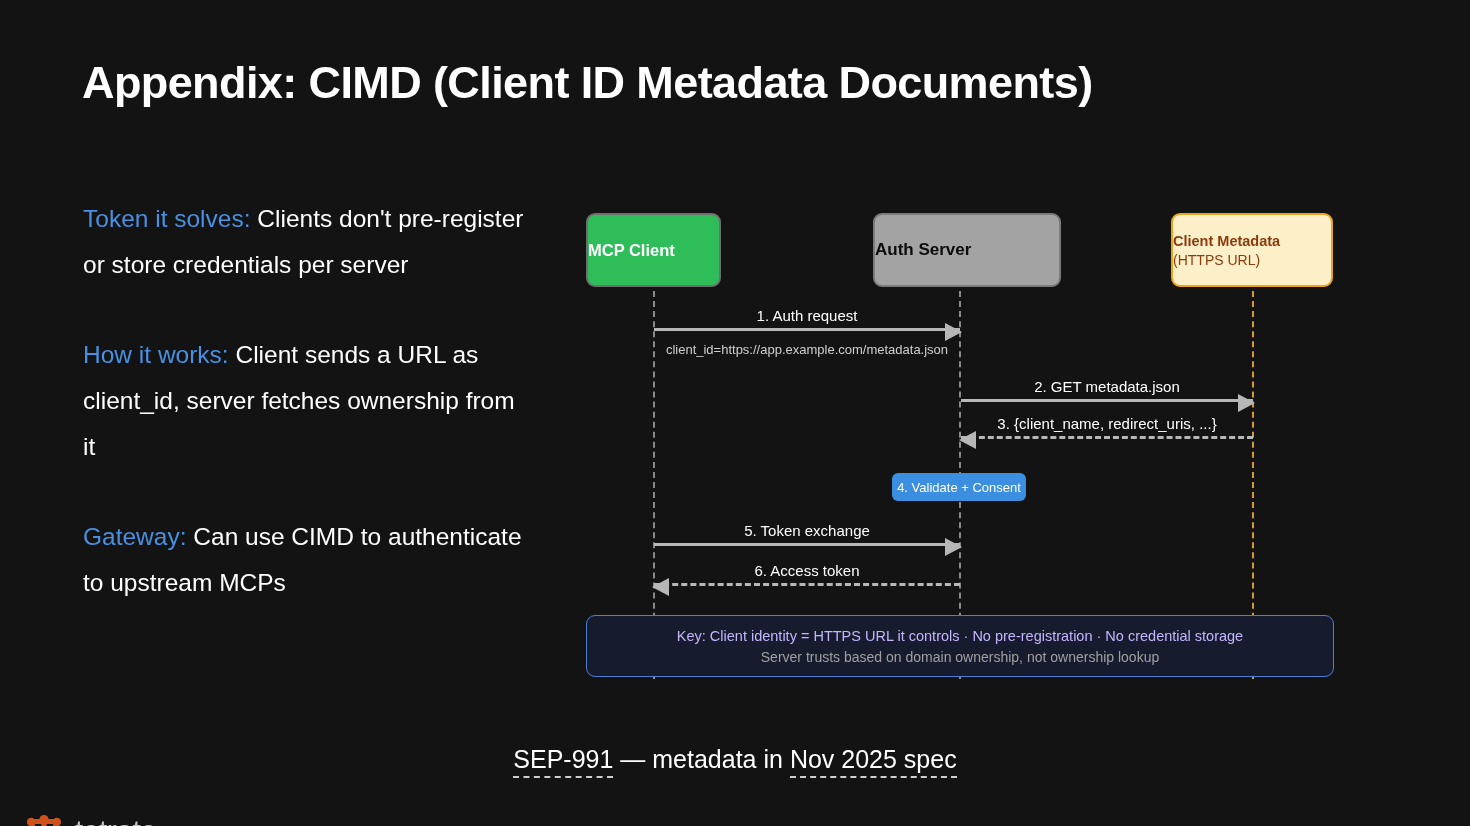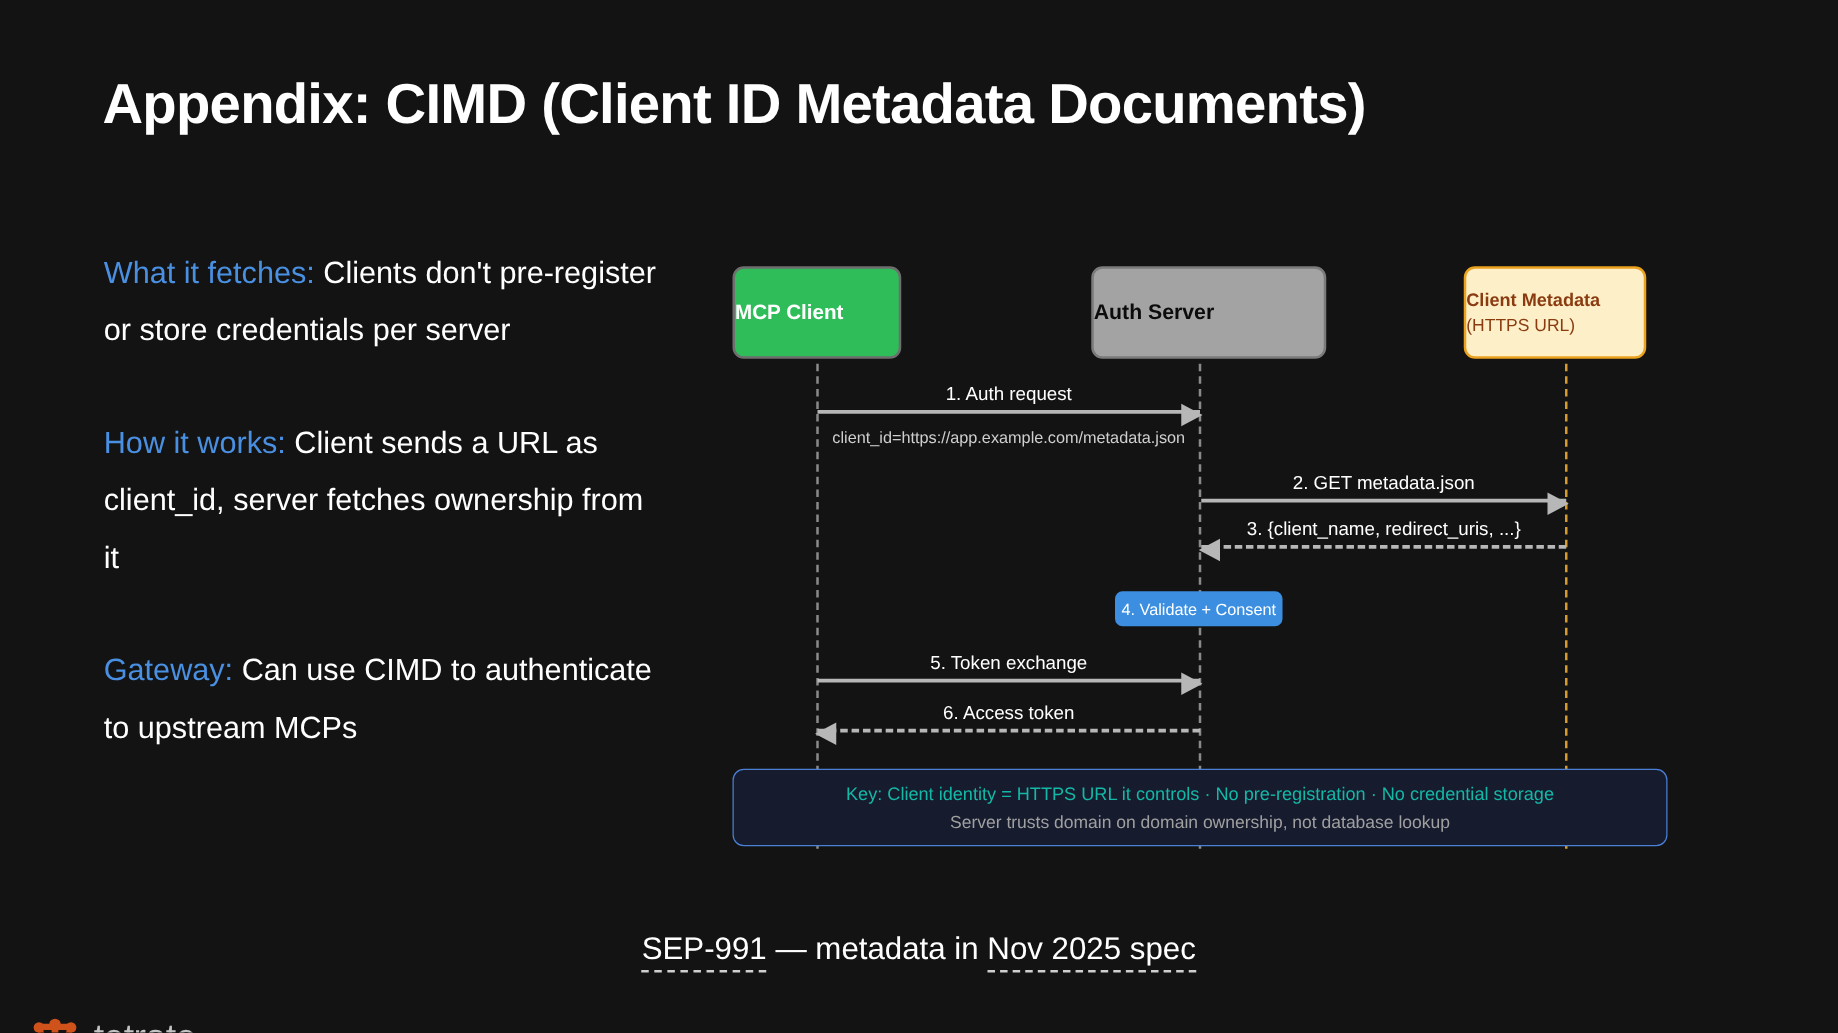--- a/index.html
+++ b/index.html
@@ -91,21 +91,21 @@
   .node-client .node-title { color: #ffffff; font-size: 16.5px; font-weight: 700; }
 
   .node-auth {
     left: 287px; width: 188px;
     background: #a3a3a3;
     border: 2.5px solid #7b7b7b;
   }
   .node-auth .node-title { color: #0c0c0c; font-size: 17px; font-weight: 700; }
 
   .node-meta {
-    left: 585px; width: 146px;
+    left: 585px; width: 162px;
     background: #fdefc8;
     border: 2.5px solid #eba21f;
   }
   .node-meta .node-title { color: #8a3b10; font-size: 14.5px; font-weight: 700; }
   .node-meta .node-sub   { color: #8a3b10; font-size: 14px; font-weight: 400; margin-top: 3px; }
 
   
   .msg { position: absolute; }
   .msg-label {
     position: absolute;
@@ -176,21 +176,21 @@
     width: 748px;
     height: 62px;
     background: #161b2e;
     border: 1.6px solid #4a7fd4;
     border-radius: 9px;
     display: flex;
     flex-direction: column;
     align-items: center;
     justify-content: center;
   }
-  .key-line1 { color: #14b8a6; font-size: 14.5px; white-space: nowrap; }
+  .key-line1 { color: #c4b5fd; font-size: 14.5px; white-space: nowrap; }
   .key-line2 { color: #a0a0a0; font-size: 14px; white-space: nowrap; margin-top: 5px; }
 
   
   .footer-note {
     position: absolute;
     left: 0; right: 0;
     top: 745px;
     text-align: center;
     font-size: 25px;
     color: #ffffff;
@@ -220,21 +220,21 @@
 </style>
 </head>
 <body>
 
 <div class="slide">
 
   <div class="slide-title">Appendix: CIMD (Client ID Metadata Documents)</div>
 
   <div class="bullets">
     <div class="bullet">
-      <span class="lead">What it fetches:</span><span> Clients don't pre-register or store credentials per server</span>
+      <span class="lead">Token it solves:</span><span> Clients don't pre-register or store credentials per server</span>
     </div>
     <div class="bullet">
       <span class="lead">How it works:</span><span> Client sends a URL as client_id, server fetches ownership from it</span>
     </div>
     <div class="bullet">
       <span class="lead">Gateway:</span><span> Can use CIMD to authenticate to upstream MCPs</span>
     </div>
   </div>
 
   <div class="diagram">
@@ -291,21 +291,21 @@
 
     <div class="msg msg-6">
       <div class="msg-label">6. Access token</div>
       <div class="msg-line dashed">
         <span class="arrowhead left"></span>
       </div>
     </div>
 
     <div class="key-box">
       <div class="key-line1">Key: Client identity = HTTPS URL it controls · No pre-registration · No credential storage</div>
-      <div class="key-line2">Server trusts domain on domain ownership, not database lookup</div>
+      <div class="key-line2">Server trusts based on domain ownership, not ownership lookup</div>
     </div>
 
   </div>
 
   <div class="footer-note">
     <span class="u">SEP-991</span><span> — metadata in </span><span class="u">Nov 2025 spec</span>
   </div>
 
   <div class="logo">
     <svg class="logo-mark" viewBox="0 0 44 44">

